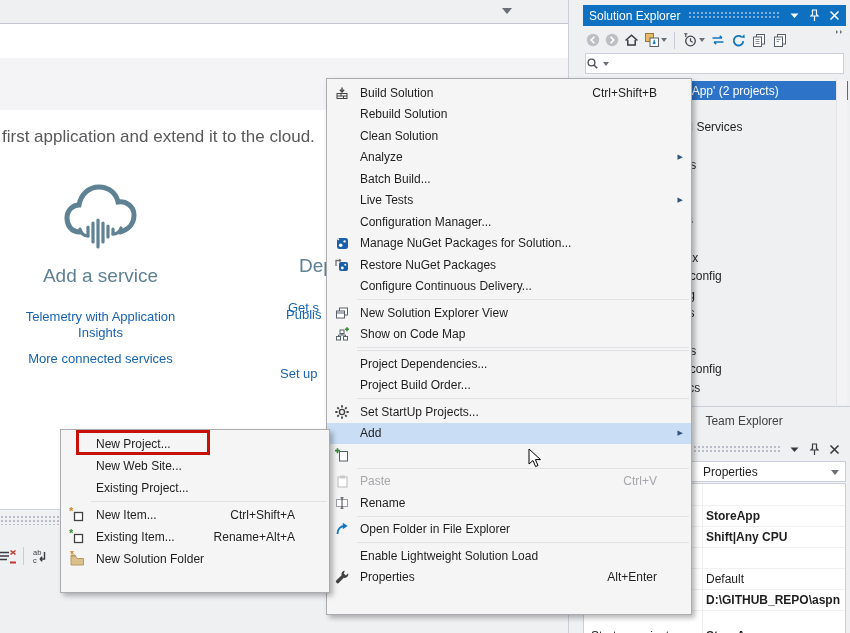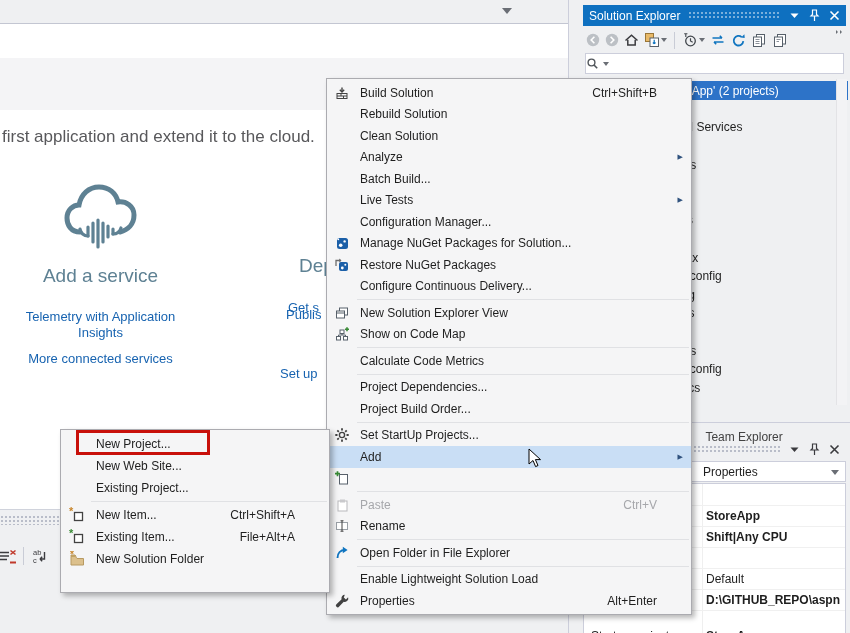--- a/index.html
+++ b/index.html
@@ -39,21 +39,21 @@
   .tb-sep{width:1px;height:17px;background:#C9CCD6;margin:0 2px;}
   .caret-s{width:0;height:0;border-left:3.5px solid transparent;border-right:3.5px solid transparent;border-top:4px solid #6A6E75;margin-left:1px;}
   #se-overflow{left:256px;top:28px;}
   #se-search{left:7px;top:53px;width:259px;height:21px;background:#fff;border:1px solid #CCCEDB;box-sizing:border-box;display:flex;align-items:center;}
   #se-search input{flex:1;border:0;outline:0;font-family:"Liberation Sans",sans-serif;font-size:11.5px;color:#6D6D6D;padding:0 0 0 5px;background:transparent;}
   #se-search .sicons{display:flex;align-items:center;gap:3px;padding-right:5px;}
   #se-tree .trow{position:absolute;left:5px;width:253px;height:18.6px;display:flex;align-items:center;white-space:nowrap;overflow:hidden;}
   #se-tree .trow.sel{background:#2D73C8;color:#fff;height:19px;}
   #se-tree .ticon{display:inline-flex;width:16px;justify-content:center;margin-right:3px;}
   #se-scroll{left:258px;top:79px;width:10px;height:326px;background:#F3F3F5;border-left:1px solid #E3E3E6;}
-  #se-tabs{left:0;top:406px;width:272px;height:27px;border-top:1px solid #CCCEDB;display:flex;margin-top:16px;}
+  #se-tabs{left:0;top:406px;width:272px;height:27px;border-top:1px solid #CCCEDB;display:flex;}
   .se-tab{height:100%;display:flex;align-items:center;padding:0 12px;color:#424242;}
   .se-tab.active{background:#F6F6F6;color:#0E70C0;}
   
   #prop-title{left:5px;top:440px;width:263px;height:18px;display:flex;align-items:center;color:#3A3A3E;}
   #prop-title .gray-texture{flex:1;height:9px;margin:0 6px;
       background-image:radial-gradient(circle,#B9BDC9 0.9px,transparent 1.3px);background-size:4px 4px;}
   #prop-combo{left:5px;top:461px;width:263px;height:21px;background:#fff;border:1px solid #CCCEDB;box-sizing:border-box;}
   #prop-combo .cv{position:absolute;left:119px;top:3px;}
   #prop-combo .ccaret{position:absolute;right:6px;top:8px;width:0;height:0;border-left:4px solid transparent;border-right:4px solid transparent;border-top:5px solid #6A6E75;}
   #prop-grid{left:5px;top:483px;width:263px;height:150px;background:#fff;border:1px solid #CCCEDB;border-bottom:0;box-sizing:border-box;}
@@ -447,24 +447,20 @@
             <rect x="6" y="4" width="4" height="3.5" fill="#fff" stroke="#57606A"></rect>
             <rect x="2.5" y="10.5" width="4" height="3.5" fill="#fff" stroke="#57606A"></rect>
             <rect x="9.5" y="10.5" width="4" height="3.5" fill="#fff" stroke="#57606A"></rect>
             <path d="M8 7.5v1.5M4.5 10.5V9h7v1.5" fill="none" stroke="#57606A"></path>
             <path d="M13 1.2v4M11 3.2h4" stroke="#388A34" stroke-width="1.6"></path>
           </svg>
         </span>
         <span class="mlabel">Show on Code Map</span>
       </div>
       <div class="msep"></div>
-      <div class="mitem">
-        <span class="micon"></span>
-        <span class="mlabel">Calculate Code Metrics</span>
-      </div>
       <div class="msep"></div>
       <div class="mitem">
         <span class="micon"></span>
         <span class="mlabel">Project Dependencies...</span>
       </div>
       <div class="mitem">
         <span class="micon"></span>
         <span class="mlabel">Project Build Order...</span>
       </div>
       <div class="msep"></div>
@@ -563,21 +559,21 @@
         <span class="mshort">Ctrl+Shift+A</span>
       </div>
       <div class="mitem">
         <span class="micon">
           <svg width="16" height="16">
             <rect x="5.5" y="5.5" width="8" height="8" fill="#fff" stroke="#424242" stroke-width="1.3"></rect>
             <text x="0" y="8" font-size="11" font-weight="bold" fill="#388A34">*</text>
           </svg>
         </span>
         <span class="mlabel">Existing Item...</span>
-        <span class="mshort">File+Alt+A</span>
+        <span class="mshort">Rename+Alt+A</span>
       </div>
       <div class="mitem">
         <span class="micon">
           <svg width="16" height="16">
             <path d="M2 5.5h4.5L8 7.5h6.5V14H2z" fill="#DCC08C" stroke="#B89A62"></path>
             <path d="M2 5.5V4h4l1.2 1.5" fill="#C9A968" stroke="#B89A62"></path>
             <text x="1" y="7" font-size="10" font-weight="bold" fill="#C8862C">*</text>
           </svg>
         </span>
         <span class="mlabel">New Solution Folder</span>

